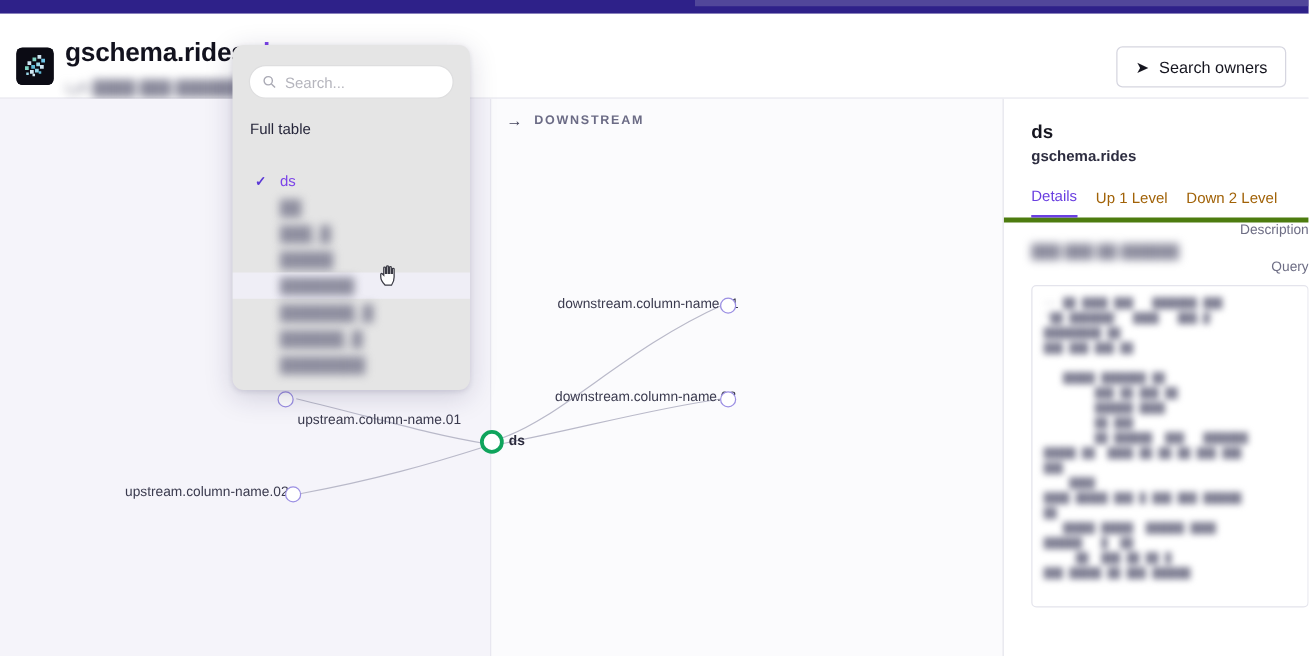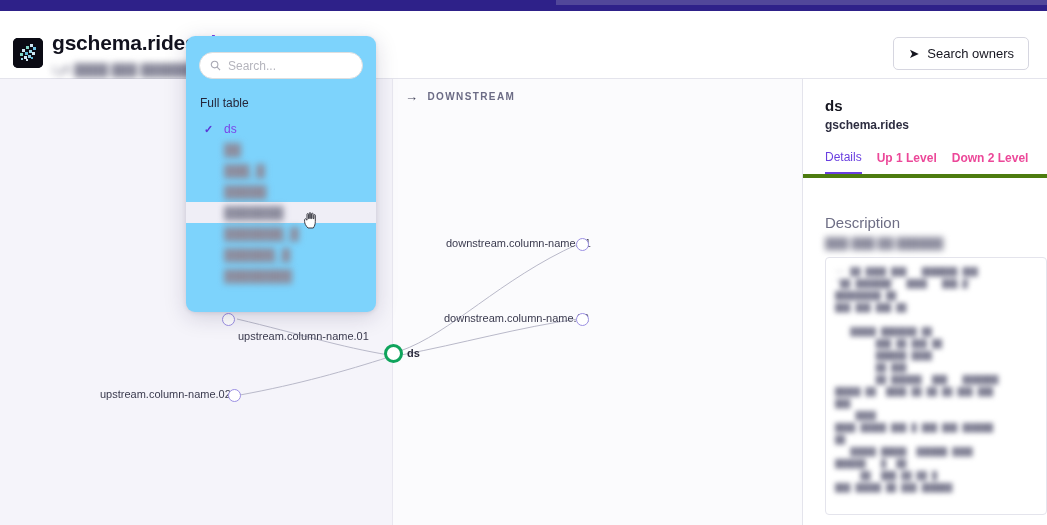--- a/index.html
+++ b/index.html
@@ -98,42 +98,42 @@
   .node-ring.center {
     width: 19px; height: 19px; border: 3.2px solid #0fa45c; background: #fff;
   }
   .center-lbl {
     position: absolute; font-size: 11px; font-weight: bold; color: #2a2a3c;
   }
 
   
   .dropdown {
     position: absolute; left: 186px; top: 36px; width: 190px; height: 276px;
-    background: #7dd3fc; border-radius: 9px;
+    background: #e5e5e5; border-radius: 9px;
     box-shadow: 0 5px 22px rgba(30,25,70,.17), 0 1px 4px rgba(30,25,70,.10);
     z-index: 50; overflow: hidden;
   }
   .dd-search {
     position: relative; margin: 16px 13px 0 13px; height: 27px;
     border: 1px solid #dededf; border-radius: 14px;
     display: flex; align-items: center; padding: 0 10px; gap: 7px;
     background: #fff;
   }
   .dd-search .mag { width: 11px; height: 11px; flex: 0 0 auto; }
   .dd-search input {
     border: 0; outline: 0; font-size: 12px; color: #3a3a4e; width: 100%;
     font-family: "Liberation Sans", sans-serif; background: transparent;
   }
   .dd-search input::placeholder { color: #b5b5bd; }
   .dd-list { margin-top: 13px; }
   .dd-item {
     position: relative; height: 21px; display: flex; align-items: center;
     padding-left: 38px; font-size: 12px; color: #26263a; cursor: pointer;
   }
-  .dd-item.full { color: #26263a; margin-bottom: 5px; padding-left: 14px; }
+  .dd-item.full { color: #26263a; margin-bottom: 21px; padding-left: 14px; }
   .dd-item.sel { color: #7b43e8; }
   .dd-item.hover { background: #efeef6; }
   .dd-check {
     position: absolute; left: 18px; top: 50%; transform: translateY(-50%);
     color: #5b38d6; font-size: 11px; font-weight: bold;
   }
   .dd-blur {
     filter: blur(3.4px); color: #8d8d9e; user-select: none; font-size: 12px;
   }
   .cursor-hand {
@@ -147,28 +147,27 @@
     background: #ffffff; border-left: 1px solid #e4e4ec;
     padding: 18px 0 0 22px; overflow: hidden;
   }
   .d-title { font-size: 15px; font-weight: bold; color: #15151f; }
   .d-sub { font-size: 12px; font-weight: bold; color: #2d2d40; margin-top: 4px; }
   .d-tabs {
     display: flex; gap: 15px; margin-top: 18px; border-bottom: 4px solid #4d7c0f;
     margin-left: -22px; padding-left: 22px; align-items: center;
   }
   .d-tab {
-    font-size: 12px; color: #ec4899; padding-bottom: 8px; cursor: pointer;
+    font-size: 12px; color: #a16207; padding-bottom: 8px; cursor: pointer;
     white-space: nowrap;
-    font-weight: bold;
   }
   .d-tab.active {
     color: #6a3fe0; border-bottom: 2.5px solid #6a3fe0; font-weight: 500;
   }
-  .d-seclbl { font-size: 15px; color: #6e6e85; margin-top: 36px; }
+  .d-seclbl { font-size: 11px; color: #6e6e85; margin-top: 0; text-align: right; }
   .d-blurline {
     margin-top: 6px; font-size: 11px; color: #8d8d9e;
     filter: blur(3.2px); user-select: none;
   }
   .d-query {
     margin-top: 8px; margin-right: 0; height: 258px;
     border: 1px solid #e4e4ec; border-radius: 4px; background: #fff;
     padding: 8px 9px; overflow: hidden;
   }
   .d-query pre {
@@ -312,20 +311,21 @@
 
     <div class="d-tabs">
       <div class="d-tab active">Details</div>
       <div class="d-tab">Up 1 Level</div>
       <div class="d-tab">Down 2 Level</div>
     </div>
 
     <div class="d-seclbl">Description</div>
     <div class="d-blurline">███ ███ ██ ██████</div>
 
+    <div class="d-seclbl">Query</div>
     <div class="d-query">
       <pre>-- ██ ████ ███   ███████ ███
 '██ ███████'  ████   ███_█'
 █████████ ██
 ███ ███ ███ ██
 
    █████ ███████ ██
         ███ ██ ███ ██
         ██████ ████
         ██ ███

